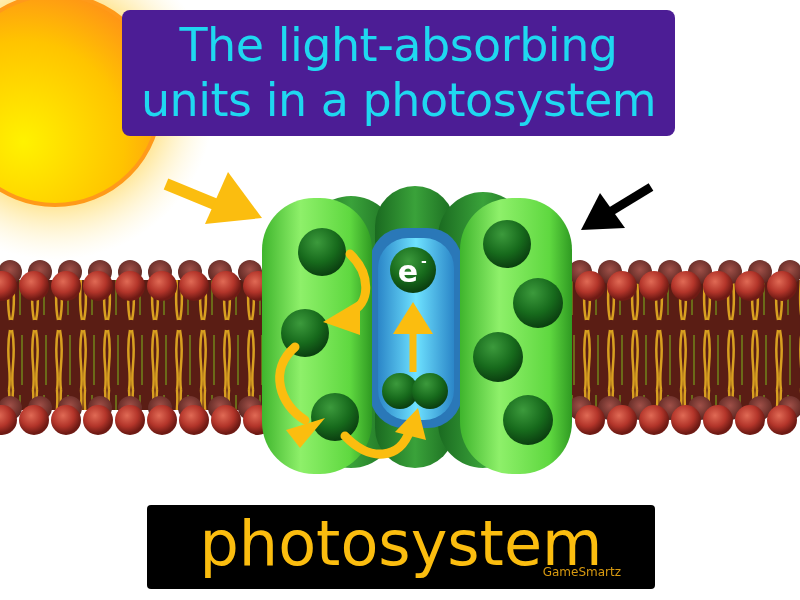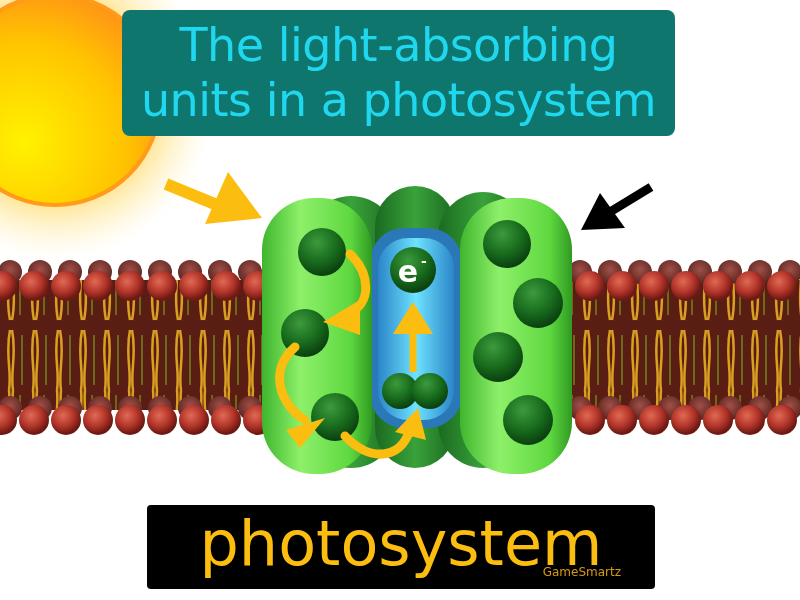--- a/index.html
+++ b/index.html
@@ -1,20 +1,20 @@
 <!DOCTYPE html>
 <html><head>
 <meta charset="utf-8">
 <style>
   html, body { margin: 0; padding: 0; }
   body { width: 800px; height: 600px; background: #ffffff; overflow: hidden; position: relative; font-family: "DejaVu Sans", sans-serif; }
   .scene { position: absolute; left: 0; top: 0; width: 800px; height: 600px; }
   .title-box {
     position: absolute; left: 122px; top: 10px; width: 553px; height: 126px;
-    background: #0f766e; border-radius: 8px; display: flex; flex-direction: column;
+    background: #4c1d95; border-radius: 8px; display: flex; flex-direction: column;
     align-items: center; justify-content: center;
   }
   .title-line {
     color: #1fd8f0; font-family: "DejaVu Sans", sans-serif; font-size: 46px; line-height: 55px;
     letter-spacing: -0.5px; white-space: nowrap;
   }
   .term-box {
     position: absolute; left: 147px; top: 505px; width: 508px; height: 84px;
     background: #000; border-radius: 4px; display: flex; align-items: center; justify-content: center;
   }

